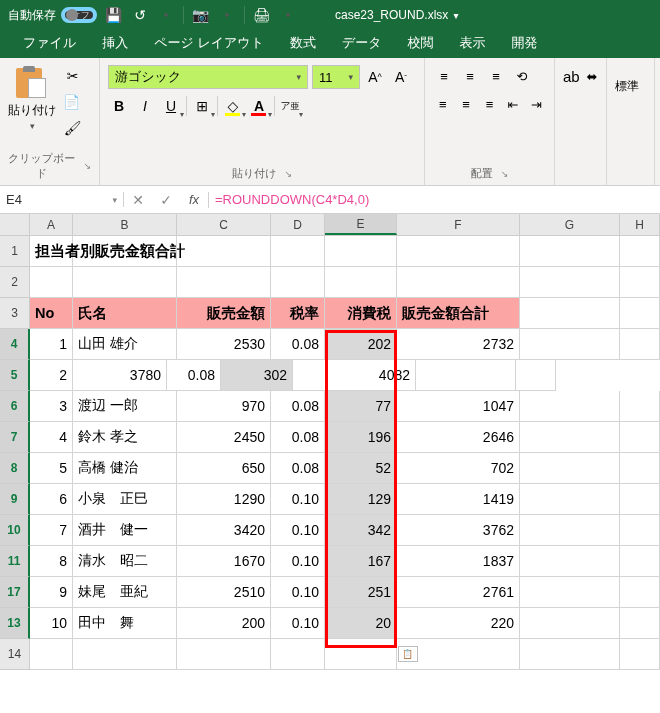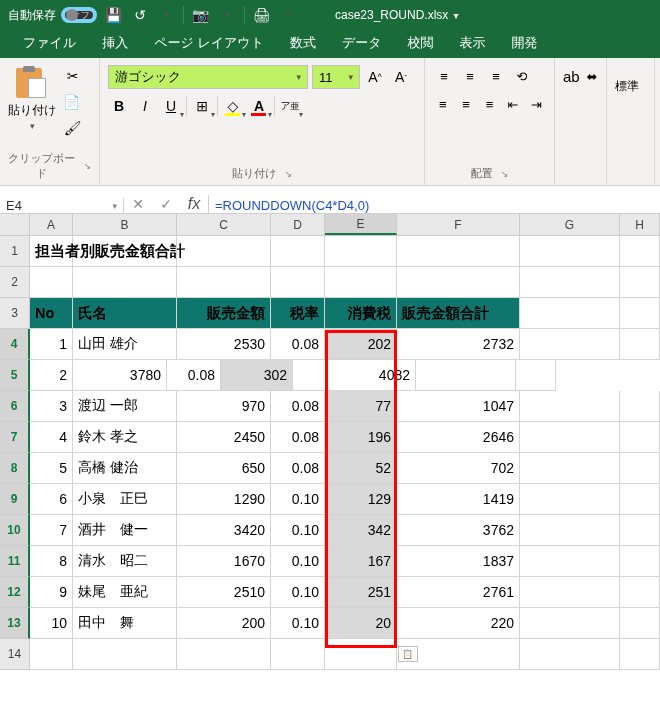--- a/index.html
+++ b/index.html
@@ -50,40 +50,40 @@
 .color-bar { position: absolute; bottom: 1px; left: 3px; width: 15px; height: 3px; }
 
 .align-grp { width: 130px; }
 .align-rows { display: flex; flex-direction: column; gap: 6px; padding-top: 3px; }
 .abtn { width: 22px; height: 22px; display: flex; align-items: center; justify-content: center; font-size: 13px; position: relative; }
 
 .num-grp { width: 52px; }
 .num-col { display: flex; flex-direction: row; gap: 6px; padding-top: 3px; align-items: center; }
 
 
-.formula-row { height: 28px; border-bottom: 1px solid #d0d0d0; display: flex; align-items: flex-end; background: #fff; }
+.formula-row { height: 28px; border-bottom: 1px solid #d0d0d0; display: flex; align-items: center; background: #fff; }
 .namebox { width: 124px; border-right: 1px solid #d0d0d0; display: flex; align-items: center; padding: 0 6px; font-size: 13px; color: #333; justify-content: space-between; background: #fff; }
 .nb-chev { font-size: 9px; color: #888; }
 .fx-btns { display: flex; align-items: center; border-right: 1px solid #d0d0d0; }
 .fxbtn { width: 28px; display: flex; align-items: center; justify-content: center; color: #888; font-size: 14px; }
-.fxbtn.fx { font-style: italic; font-size: 16px; color: #555; }
-.formula-input { flex: 1; padding: 0 6px; display: flex; align-items: center; font-size: 13px; color: #1d4ed8; }
+.fxbtn.fx { font-style: italic; font-size: 13px; color: #555; }
+.formula-input { flex: 1; padding: 0 6px; display: flex; align-items: center; font-size: 13px; color: #ec4899; }
 
 
 .grid-area { position: relative; }
 .col-headers { display: flex; height: 22px; background: #e8e8e8; border-bottom: 1px solid #ccc; }
 .corner { width: 30px; border-right: 1px solid #ccc; background: #e8e8e8; }
 .ch { border-right: 1px solid #ccc; display: flex; align-items: center; justify-content: center; font-size: 12px; color: #444; background: #e8e8e8; }
 .ch.sel { background: #d4d4d4; border-bottom: 2px solid #107c41; }
 .row { display: flex; height: 31px; }
 .rh { width: 30px; border-right: 1px solid #ccc; border-bottom: 1px solid #ccc; background: #e8e8e8; display: flex; align-items: center; justify-content: center; font-size: 12px; color: #444; }
 .rh.sel { background: #d4d4d4; border-right: 2px solid #107c41; font-weight: bold; color: #107c41; }
 .cell { border-right: 1px solid #d4d4d4; border-bottom: 1px solid #d4d4d4; padding: 0 5px; display: flex; align-items: center; font-size: 14px; color: #000; overflow: hidden; white-space: nowrap; }
 .cell.r { justify-content: flex-end; }
-.cell.th { background: #0f766e; font-weight: normal; }
+.cell.th { background: #fca5a5; font-weight: normal; }
 .cell.sel { background: #d9d9d9; }
 .row.hdr .cell { font-weight: bold; font-size: 14.5px; }
 .cell.title { font-weight: bold; font-size: 15px; }
 
 .cA { width: 43px; }
 .cB { width: 104px; }
 .cC { width: 94px; }
 .cD { width: 54px; }
 .cE { width: 72px; }
 .cF { width: 123px; }
@@ -375,21 +375,21 @@
         <div class="cell cA r">8</div>
         <div class="cell cB">清水　昭二</div>
         <div class="cell cC r">1670</div>
         <div class="cell cD r">0.10</div>
         <div class="cell cE r sel">167</div>
         <div class="cell cF r">1837</div>
         <div class="cell cG"></div>
         <div class="cell cH"></div>
       </div>
       <div class="row">
-        <div class="rh sel">12</div>
+        <div class="rh sel">17</div>
         <div class="cell cA r">9</div>
         <div class="cell cB">妹尾　亜紀</div>
         <div class="cell cC r">2510</div>
         <div class="cell cD r">0.10</div>
         <div class="cell cE r sel">251</div>
         <div class="cell cF r">2761</div>
         <div class="cell cG"></div>
         <div class="cell cH"></div>
       </div>
       <div class="row">

